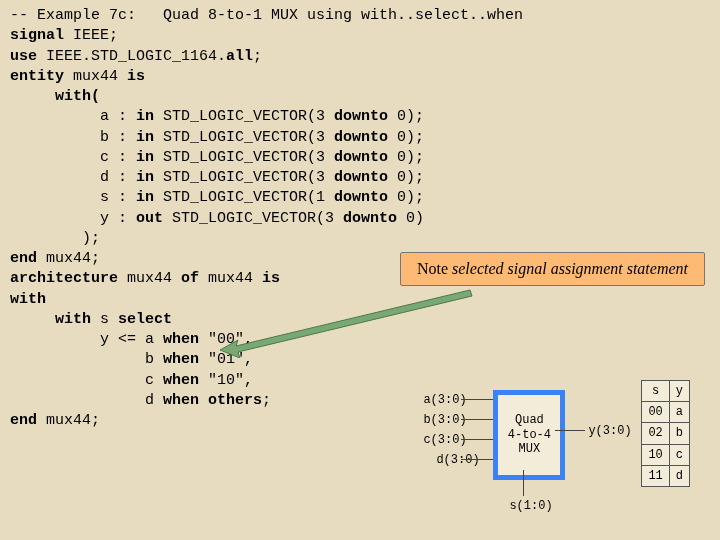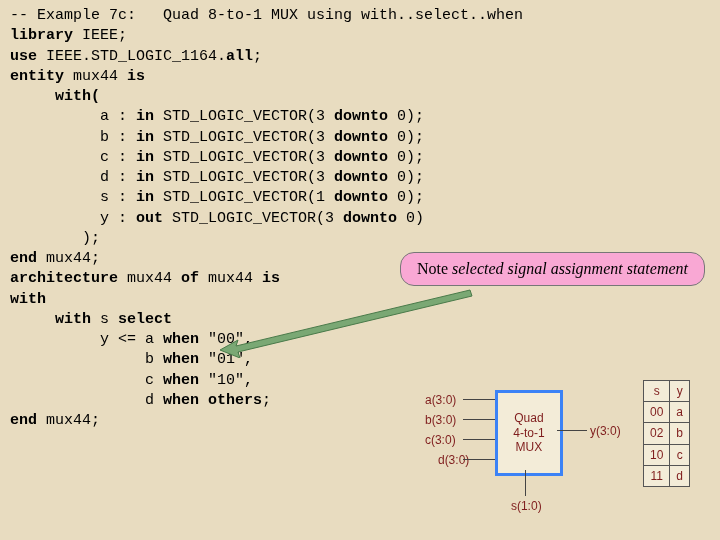--- a/index.html
+++ b/index.html
@@ -17,59 +17,59 @@
   .code-area {
     padding: 6px 10px;
     white-space: pre;
     color: #000;
   }
   .kw { font-weight: bold; }
   .callout {
     position: absolute;
     right: 15px;
     top: 252px;
-    background: #f9a8d4;
+    background: #fdba74;
     border: 1px solid #777;
-    border-radius: 14px;
+    border-radius: 2px;
     padding: 6px 16px;
     font-family: "Times New Roman", serif;
     font-size: 16px;
     text-align: center;
     line-height: 1.25;
     z-index: 3;
   }
   .callout .italic { font-style: italic; }
   .arrow-svg {
     position: absolute;
     top: 278px;
     left: 220px;
     z-index: 2;
   }
   .diagram {
     position: absolute;
     right: 30px;
     bottom: 20px;
     display: flex;
     align-items: flex-start;
-    font-family: Liberation Sans, sans-serif;
+    font-family: Liberation Mono, monospace;
     font-size: 12px;
-    color: #7f1d1d;
+    color: #000000;
   }
   .mux-wrap {
     position: relative;
     width: 200px;
     height: 140px;
   }
   .mux-box {
     position: absolute;
     left: 70px;
     top: 10px;
     width: 62px;
     height: 80px;
-    border: 3px solid #3b82f6;
+    border: 5px solid #3b82f6;
     background: #f3ecd8;
     display: flex;
     flex-direction: column;
     align-items: center;
     justify-content: center;
     font-size: 12px;
     line-height: 1.2;
     text-align: center;
   }
   .port-label { position: absolute; font-size: 12px; }
@@ -86,21 +86,21 @@
     border: 1px solid #555;
     padding: 2px 6px;
     text-align: center;
     font-weight: normal;
   }
 </style>
 </head>
 <body>
 
 <div class="code-area"><span><span>-- Example 7c:</span><span>   Quad 8-to-1 MUX using with..select..when</span></span>
-<span class="kw">library</span><span> IEEE;</span>
+<span class="kw">signal</span><span> IEEE;</span>
 <span class="kw">use</span><span> IEEE.STD_LOGIC_1164.</span><span class="kw">all</span><span>;</span>
 <span class="kw">entity</span><span> mux44 </span><span class="kw">is</span>
 <span class="kw">     with(</span>
 <span>          a : </span><span class="kw">in</span><span> STD_LOGIC_VECTOR(3 </span><span class="kw">downto</span><span> 0);</span>
 <span>          b : </span><span class="kw">in</span><span> STD_LOGIC_VECTOR(3 </span><span class="kw">downto</span><span> 0);</span>
 <span>          c : </span><span class="kw">in</span><span> STD_LOGIC_VECTOR(3 </span><span class="kw">downto</span><span> 0);</span>
 <span>          d : </span><span class="kw">in</span><span> STD_LOGIC_VECTOR(3 </span><span class="kw">downto</span><span> 0);</span>
 <span>          s : </span><span class="kw">in</span><span> STD_LOGIC_VECTOR(1 </span><span class="kw">downto</span><span> 0);</span>
 <span>          y : </span><span class="kw">out</span><span> STD_LOGIC_VECTOR(3 </span><span class="kw">downto</span><span> 0)</span>
 <span>        );</span>
@@ -127,21 +127,21 @@
     <div class="port-label" style="left:0;top:12px">a(3:0)</div>
     <div class="port-label" style="left:0;top:32px">b(3:0)</div>
     <div class="port-label" style="left:0;top:52px">c(3:0)</div>
     <div class="port-label" style="left:13px;top:72px">d(3:0)</div>
     <div class="wire" style="left:38px;top:19px;width:32px"></div>
     <div class="wire" style="left:38px;top:39px;width:32px"></div>
     <div class="wire" style="left:38px;top:59px;width:32px"></div>
     <div class="wire" style="left:38px;top:79px;width:32px"></div>
     <div class="mux-box">
       <div>Quad</div>
-      <div>4-to-1</div>
+      <div>4-to-4</div>
       <div>MUX</div>
     </div>
     <div class="wire" style="left:132px;top:50px;width:30px"></div>
     <div class="port-label" style="left:165px;top:43px">y(3:0)</div>
     <div class="wire-v" style="left:100px;top:90px;height:26px"></div>
     <div class="port-label" style="left:86px;top:118px">s(1:0)</div>
   </div>
   <table class="truth">
     <tbody>
         <tr>

